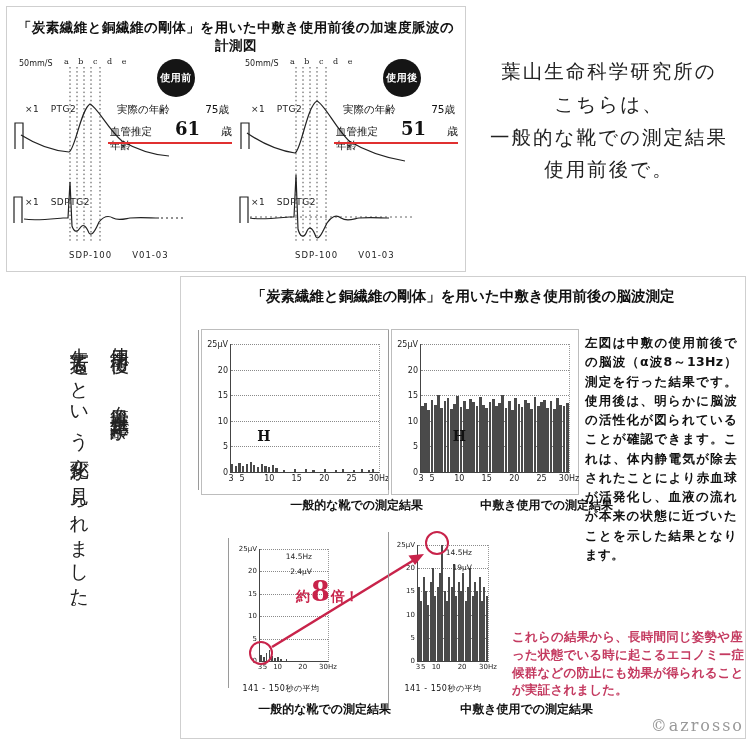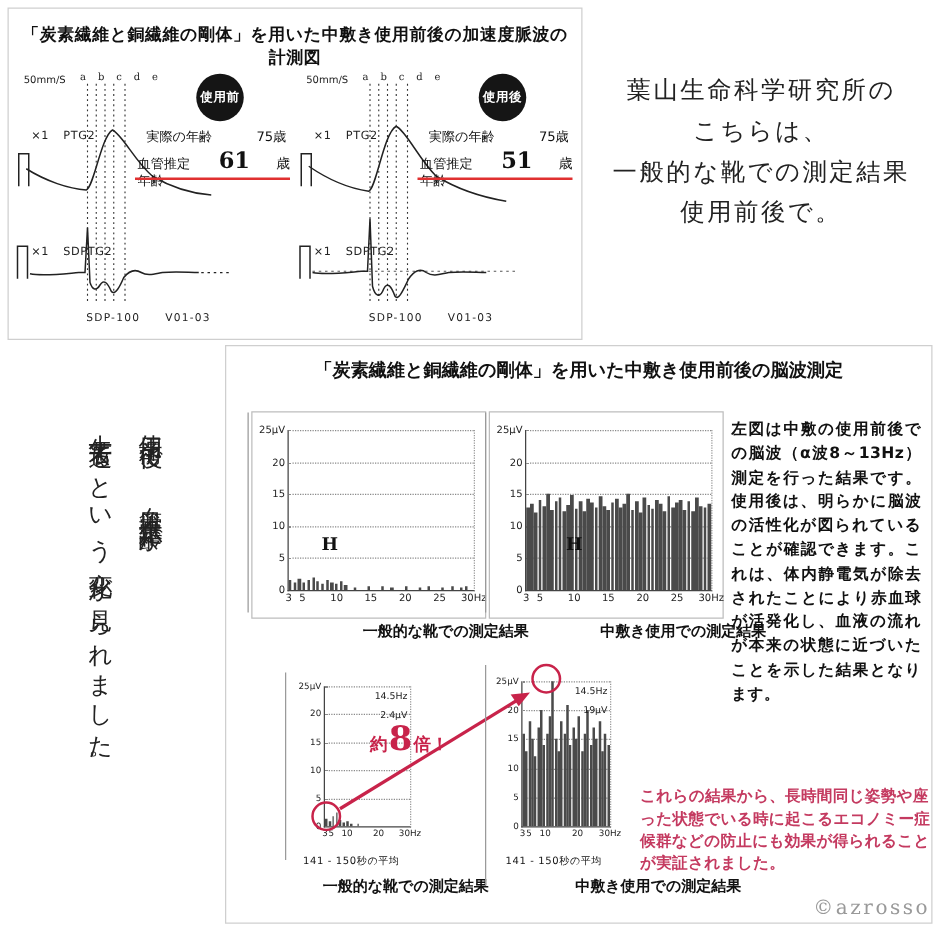--- a/index.html
+++ b/index.html
@@ -63,21 +63,21 @@
   .chart-c .plot{left:26px;top:10px;width:68px;height:112px;}
   .chart-d .plot{left:24px;top:12px;width:70px;height:116px;}
   .ytick{position:absolute;right:100%;margin-right:3px;transform:translateY(-50%);font-size:8px;white-space:nowrap;color:#222;}
   .small .ytick{font-size:7px;}
   .grid{position:absolute;left:0;right:0;height:0;border-top:1px dotted #8a8a8a;}
   .bar{position:absolute;bottom:0;background:#4a4a4a;}
   .xtick{position:absolute;top:100%;margin-top:2px;transform:translateX(-50%);font-size:8px;white-space:nowrap;color:#222;}
   .small .xtick{font-size:7px;}
   .hmark{position:absolute;transform:translate(-50%,50%);font-family:"DejaVu Serif",serif;
          font-weight:bold;font-size:14px;color:#111;}
-  .cann{position:absolute;right:2px;font-size:7.5px;color:#222;white-space:nowrap;}
+  .cann{position:absolute;right:16px;font-size:7.5px;color:#222;white-space:nowrap;}
 
   
   .circle-mark{border:2px solid #c8234a;border-radius:50%;width:20px;height:20px;}
   .circle-c{left:249px;top:641px;}
   .circle-d{left:425px;top:531px;}
   .arrow-svg{left:258px;top:545px;width:182px;height:112px;}
   .ratio-label{left:296px;top:578px;display:flex;align-items:baseline;color:#c8234a;font-weight:bold;}
   .ratio-prefix,.ratio-suffix{font-size:14px;}
   .ratio-number{font-size:27px;line-height:1;font-family:"DejaVu Serif",serif;margin:0 1px;}
 

